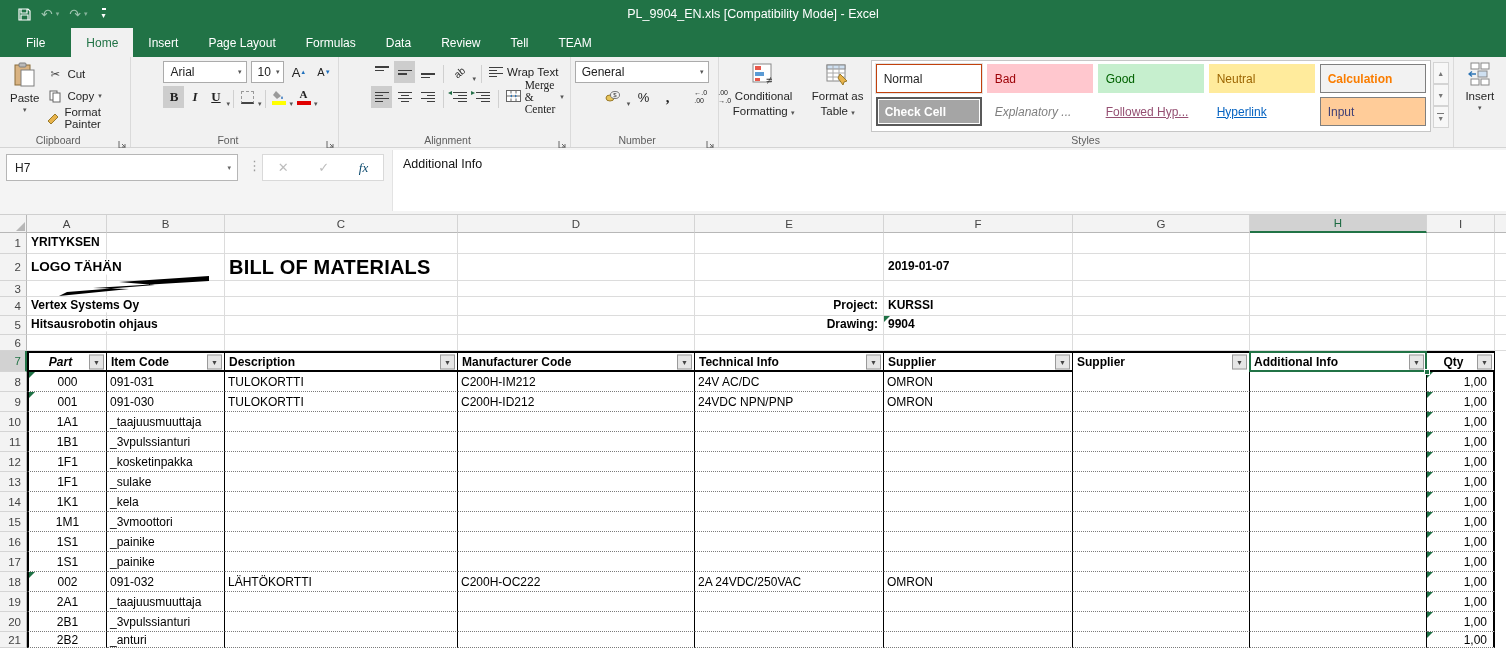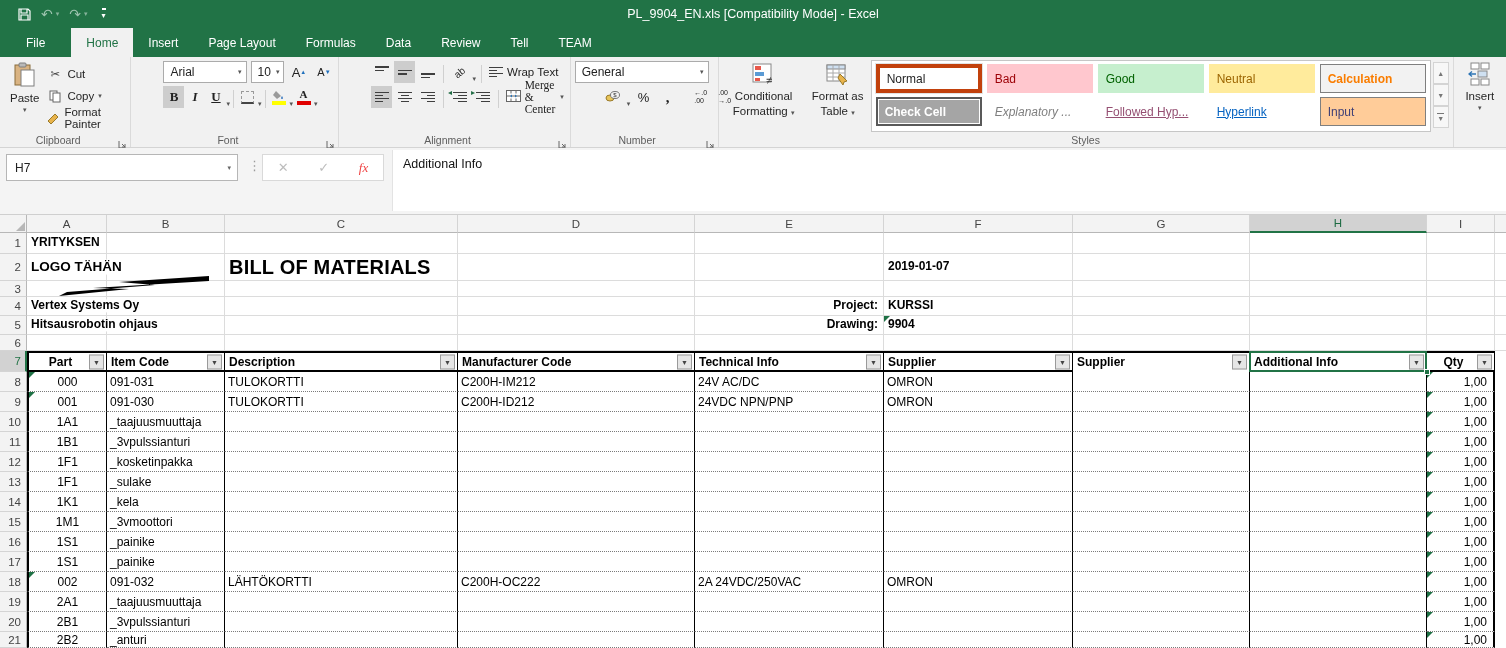--- a/index.html
+++ b/index.html
@@ -67,21 +67,21 @@
   .va .bars2 i:nth-child(2) { width:65%; }
   .va.top { justify-content:flex-start; } .va.mid { justify-content:center; } .va.bot { justify-content:flex-end; }
   .indent { position:relative; }
   .indent .arr { position:absolute; left:-1px; top:2px; font-size:8px; color:#1f6b43; }
 
   
   .gallery { background:#fff; border:1px solid #c6c6c6; display:grid;
     grid-template-columns:repeat(5, 106px); grid-auto-rows:29px; gap:4px 5px; padding:3px 4px; }
   .stylecell { font-size:12px; display:flex; align-items:center; padding:0 7px; white-space:nowrap;
     overflow:hidden; border:1px solid transparent; }
-  .st-normal { background:#fff; border:4px solid #c2410c; box-shadow:0 0 0 1px #e3e3e3; color:#1f1f1f; }
+  .st-normal { background:#fff; border:1px solid #c2410c; box-shadow:0 0 0 1px #e3e3e3; color:#1f1f1f; }
   .st-bad { background:#ffc7ce; color:#9c0006; }
   .st-good { background:#c6efce; color:#006100; }
   .st-neutral { background:#ffeb9c; color:#9c6500; }
   .st-calculation { background:#f2f2f2; color:#fa7d00; font-weight:bold; border:1px solid #7f7f7f; }
   .st-check { background:#a5a5a5; color:#fff; font-weight:bold; border:2px solid #595959;
     box-shadow:inset 0 0 0 1px #fff; }
   .st-explanatory { color:#7f7f7f; font-style:italic; }
   .st-followed { color:#954f72; text-decoration:underline; }
   .st-hyperlink { color:#0563c1; text-decoration:underline; }
   .st-input { background:#ffcc99; color:#3f3f76; border:1px solid #7f7f7f; }
@@ -93,21 +93,21 @@
   
   .fbar { height:67px; background:#f4f4f4; border-bottom:1px solid #cfcfcf; position:relative; flex:none; }
   .namebox { position:absolute; left:6px; top:6px; width:232px; height:27px; background:#fff;
     border:1px solid #b6b6b6; display:flex; align-items:center; font-size:12px; color:#222;
     padding-left:8px; }
   .namebox .car { margin-left:auto; padding:0 6px; color:#666; }
   .fdots { position:absolute; left:248px; top:10px; color:#9a9a9a; font-size:13px; }
   .fbtns { position:absolute; left:262px; top:6px; width:122px; height:27px; background:#fff;
     border:1px solid #d9d9d9; display:flex; align-items:center; justify-content:space-around;
     font-size:13px; color:#bdbdbd; }
-  .fbtns .fx { font-family:"Liberation Serif",serif; font-style:italic; color:#ef4444; }
+  .fbtns .fx { font-family:"Liberation Serif",serif; font-style:italic; color:#0c4a6e; }
   .farea { position:absolute; left:392px; top:2px; right:0; bottom:3px; background:#fff;
     border-left:1px solid #e3e3e3; font-size:12.5px; color:#111; padding:7px 10px; }
 
   
   .sheet { flex:1; background:#fff; overflow:hidden; font-size:12px; }
   .colhead { display:flex; height:18px; }
   .corner { width:27px; background:#f3f3f3; border-right:1px solid #b7b7b7;
     border-bottom:1px solid #b7b7b7; position:relative; flex:none; }
   .corner span { position:absolute; right:1px; bottom:1px; width:0; height:0;
     border-left:9px solid transparent; border-bottom:9px solid #b7b7b7; }
@@ -123,21 +123,21 @@
   .dtxt { position:absolute; left:4px; top:50%; transform:translateY(-50%); white-space:nowrap;
     background:#fff; z-index:1; line-height:1.1; }
   .dtxt.t-r { left:auto; right:5px; }
   .t-b { font-weight:bold; }
   .t-lg { font-size:13.5px; }
   .t-xl { font-size:20px; letter-spacing:0.2px; }
   .bolt { position:absolute; left:32px; top:-9px; z-index:2; }
   .hcell, .cell { position:relative; flex:none; background:#fff; white-space:nowrap; overflow:hidden; }
   .hcell { border-top:2px solid #000; border-bottom:2px solid #000; border-right:1px solid #000;
     font-weight:bold; display:flex; align-items:center; padding-left:4px; }
-  .hcell.first { border-left:2px solid #000; }
+  .hcell.first { border-left:2px solid #000;font-style:italic; }
   .hcell.center { justify-content:center; padding-left:0; }
   .hcell.nobot { border-bottom-color:#fff; }
   .hcell.selcell { border-top-color:transparent; border-bottom-color:transparent; overflow:visible; }
   .selring { position:absolute; left:-1px; right:-1px; top:-2px; bottom:-2px;
     border:2px solid #217346; z-index:3; pointer-events:none; }
   .handle { position:absolute; right:-4px; bottom:-5px; width:6px; height:6px; background:#217346;
     border:1px solid #fff; z-index:4; }
   .filter { position:absolute; right:2px; top:50%; transform:translateY(-50%); width:15px; height:15px;
     background:#e6e6e6; border:1px solid #9a9a9a; display:flex; align-items:center; justify-content:center;
     font-size:7px; color:#444; font-weight:normal; z-index:2; }

